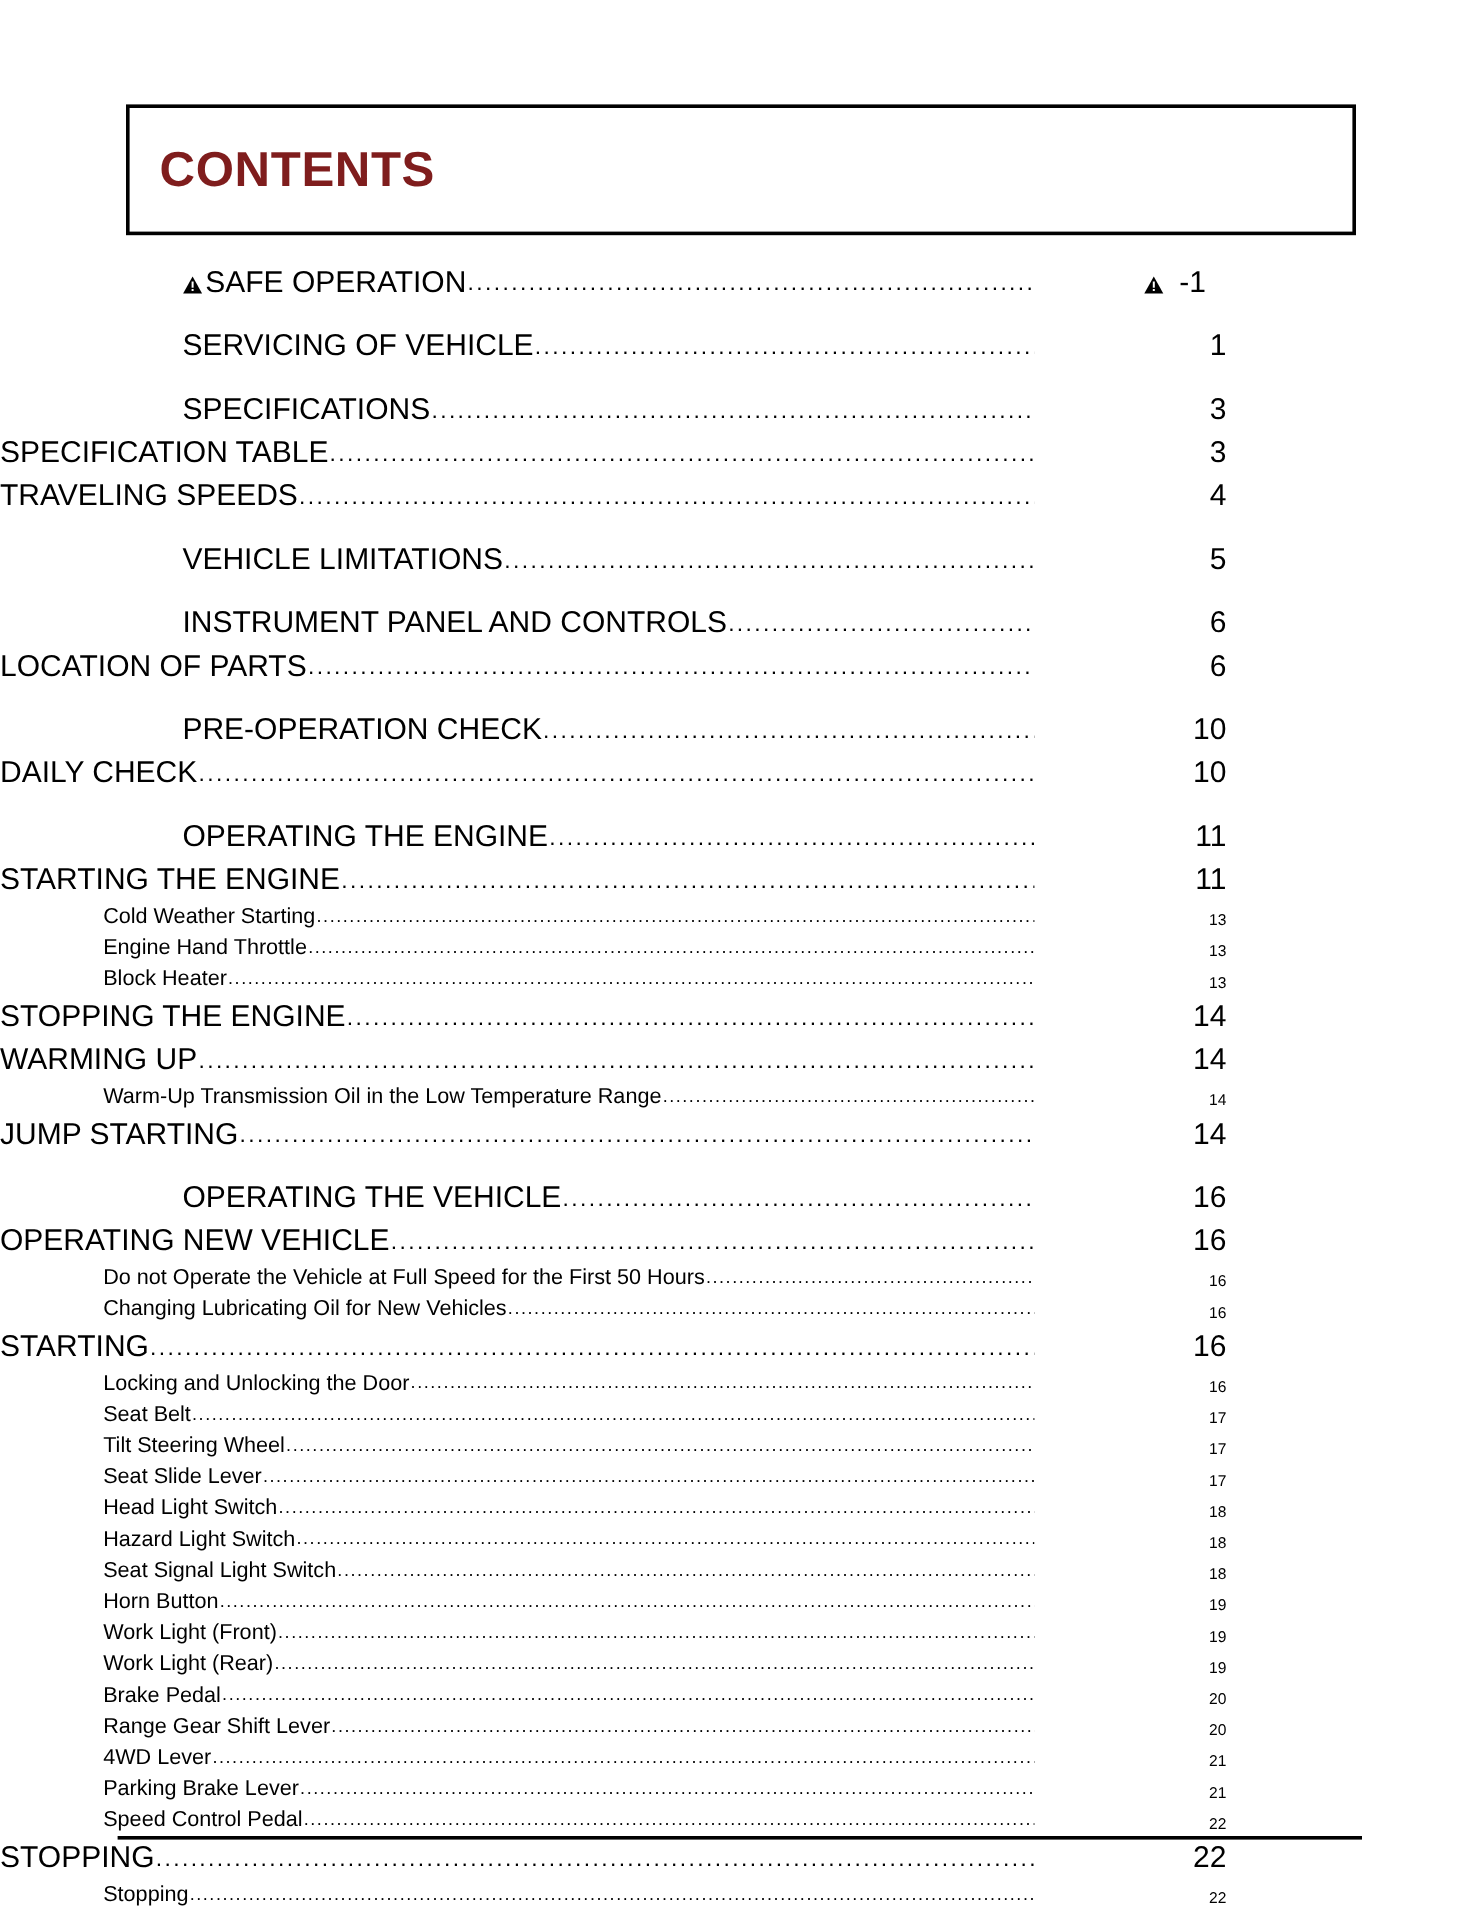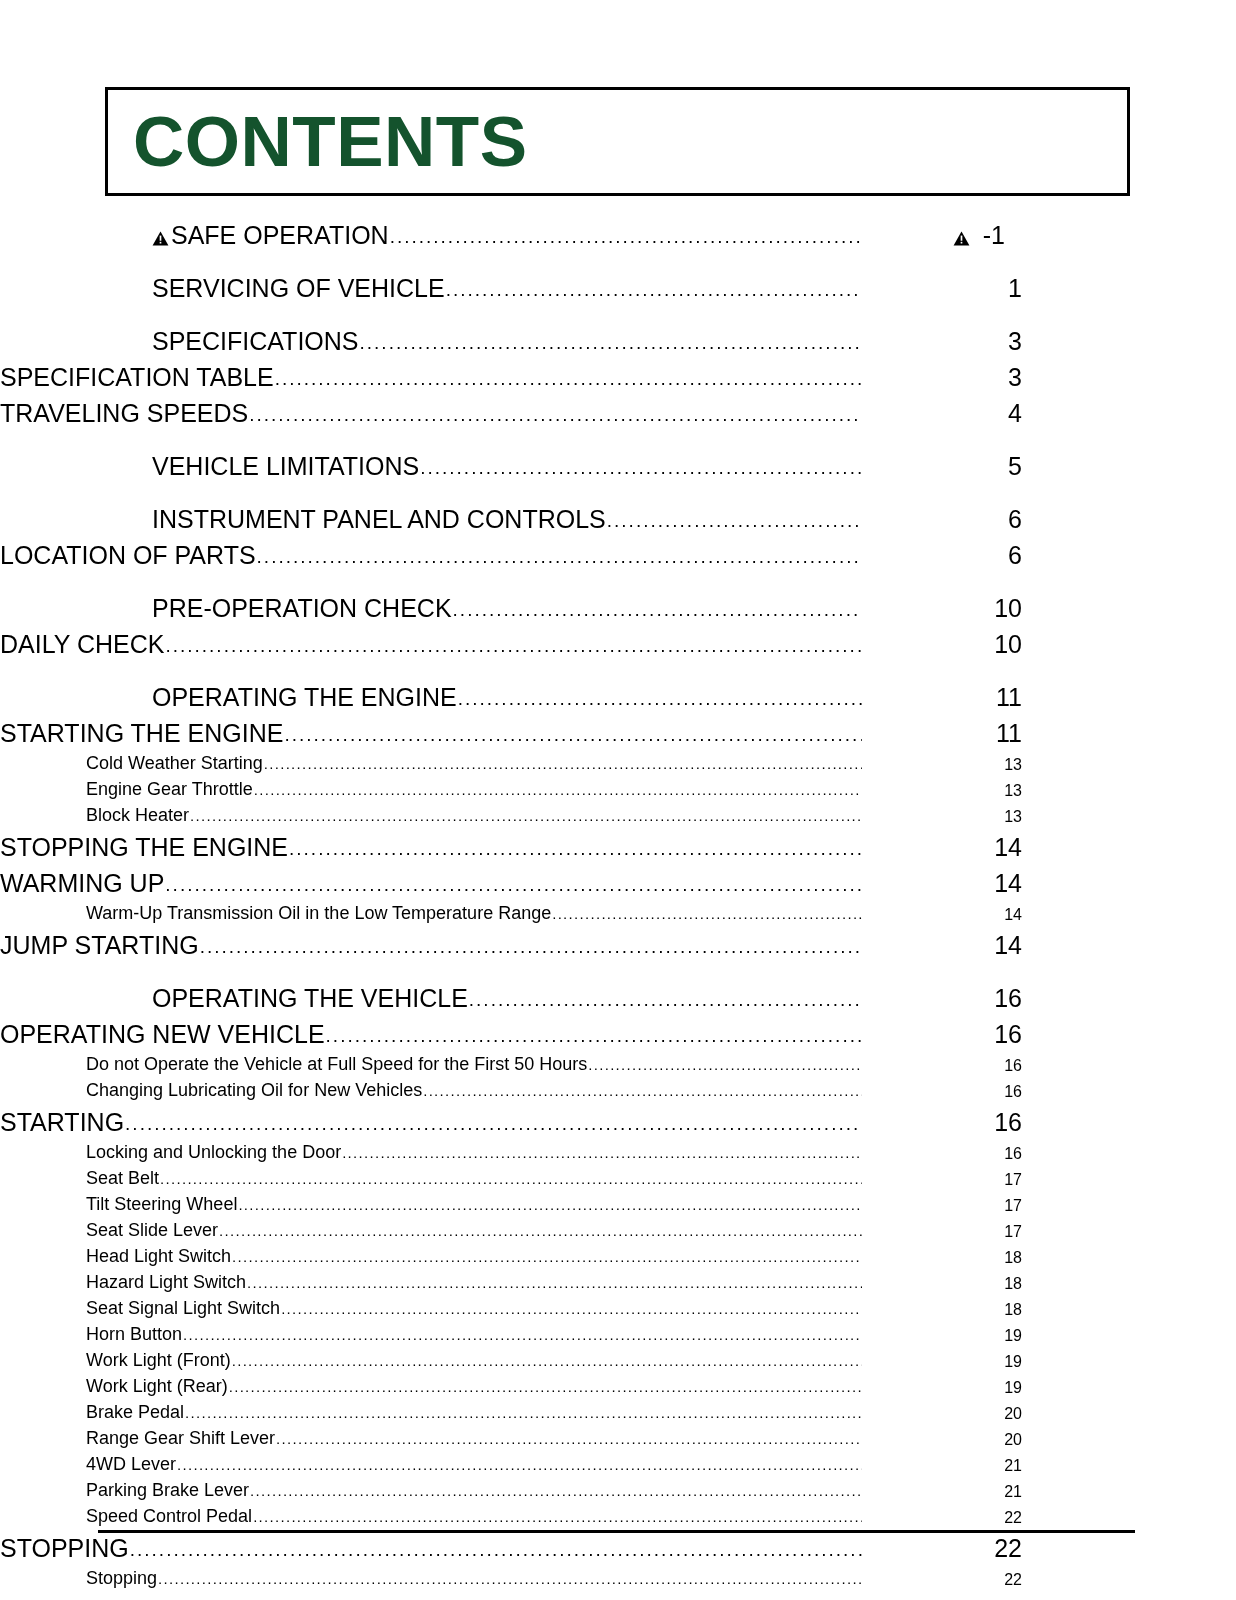--- a/index.html
+++ b/index.html
@@ -30,26 +30,26 @@
     top: 87px;
     width: 1025px;
     height: 109px;
     border: 3px solid #000000;
     box-sizing: border-box;
     display: flex;
     align-items: center;
   }
   .title-text {
     font-family: "Liberation Sans", sans-serif;
-    font-size: 71px;
+    font-size: 41px;
     font-weight: bold;
     letter-spacing: 0.5px;
     line-height: 1;
     padding-left: 25px;
-    color: #14532d;
+    color: #7f1d1d;
     white-space: nowrap;
   }
 
   
   .toc {
     position: absolute;
     left: 0;
     top: 214px;
     width: 1236px;
   }
@@ -110,21 +110,21 @@
   }
   .lvl2 .leader { font-size: 19px; letter-spacing: 2.0px; }
 
   
   .lvl3 {
     height: 26px;
     padding-left: 86px;
     font-size: 18px;
   }
   .lvl3 .leader { font-size: 15px; letter-spacing: 1.3px; }
-  .lvl3 .pageno { font-size: 16px; }
+  .lvl3 .pageno { font-size: 13px; }
 
   
   .grp-gap { margin-top: 17px; }
 
   
   .warn-tri {
     display: inline-block;
     width: 17px;
     height: 15px;
     vertical-align: -1px;
@@ -232,21 +232,21 @@
         <span class="label"><span>STARTING THE ENGINE</span></span>
         <span class="leader">........................................................................................................................................................................................................</span>
         <span class="pageno"><span class="pageno-inner">11</span></span>
       </div>
       <div class="toc-row lvl3">
         <span class="label"><span>Cold Weather Starting</span></span>
         <span class="leader">........................................................................................................................................................................................................</span>
         <span class="pageno"><span class="pageno-inner">13</span></span>
       </div>
       <div class="toc-row lvl3">
-        <span class="label"><span>Engine Gear Throttle</span></span>
+        <span class="label"><span>Engine Hand Throttle</span></span>
         <span class="leader">........................................................................................................................................................................................................</span>
         <span class="pageno"><span class="pageno-inner">13</span></span>
       </div>
       <div class="toc-row lvl3">
         <span class="label"><span>Block Heater</span></span>
         <span class="leader">........................................................................................................................................................................................................</span>
         <span class="pageno"><span class="pageno-inner">13</span></span>
       </div>
       <div class="toc-row lvl2">
         <span class="label"><span>STOPPING THE ENGINE</span></span>

